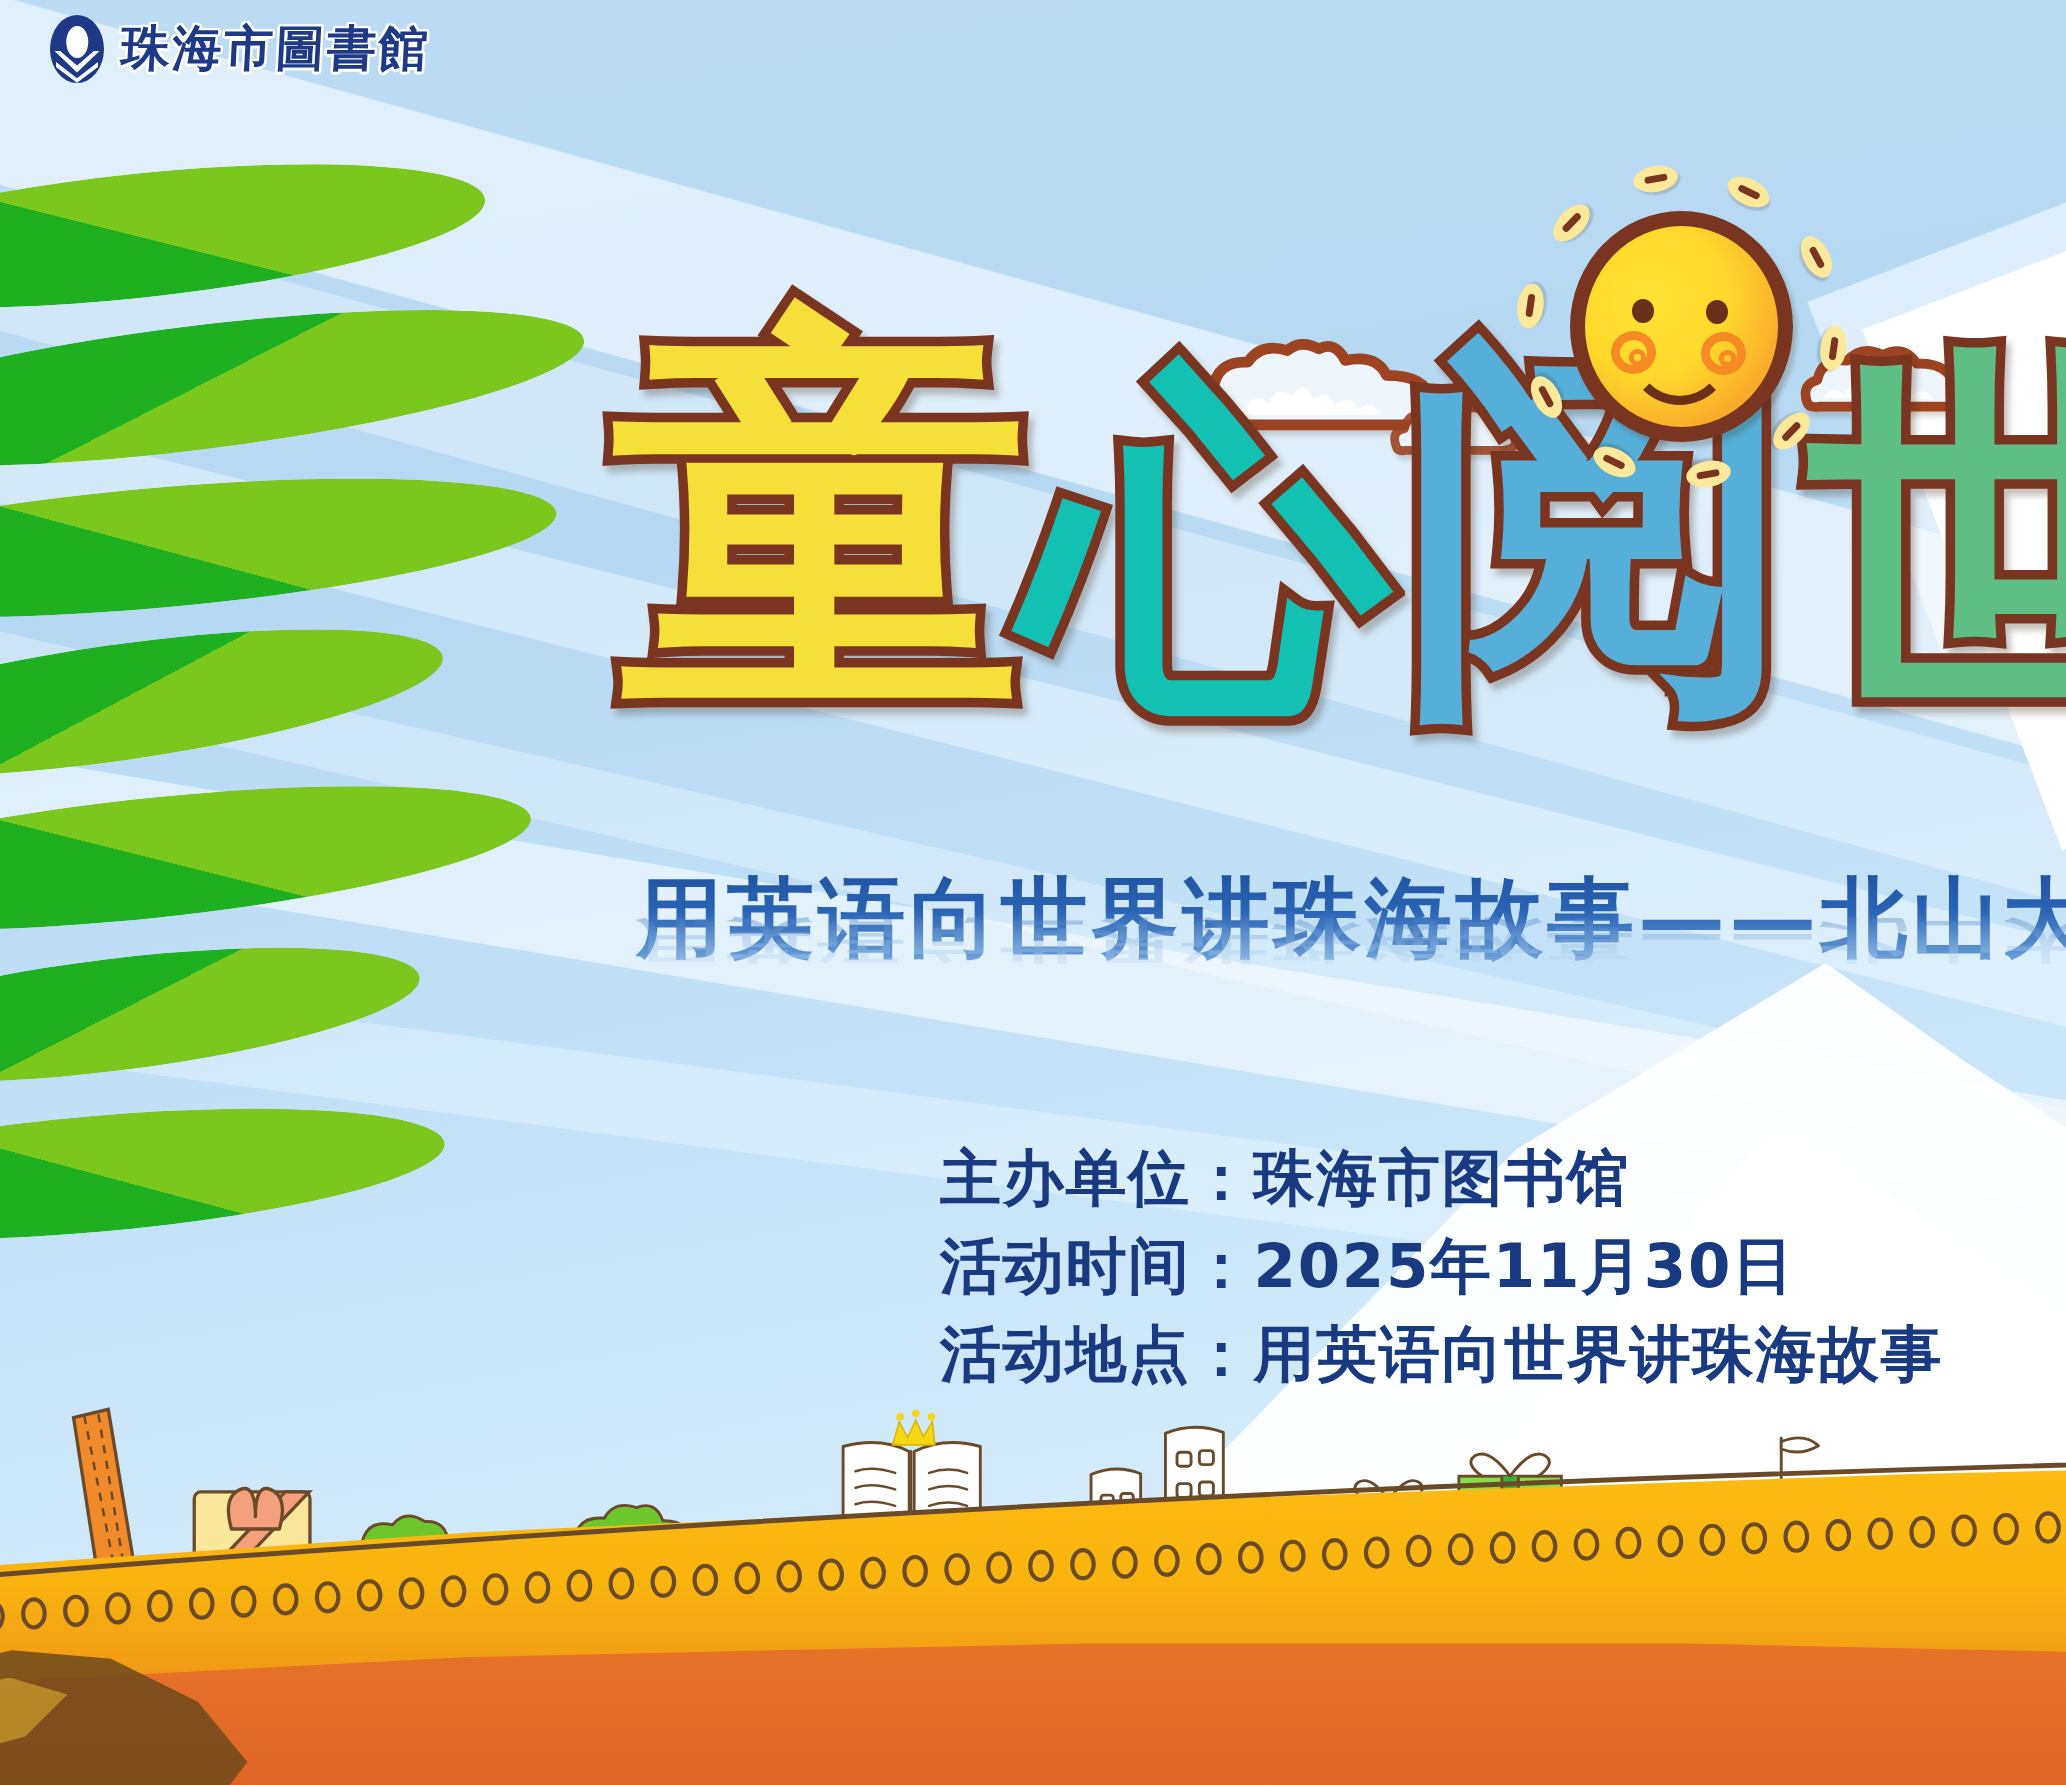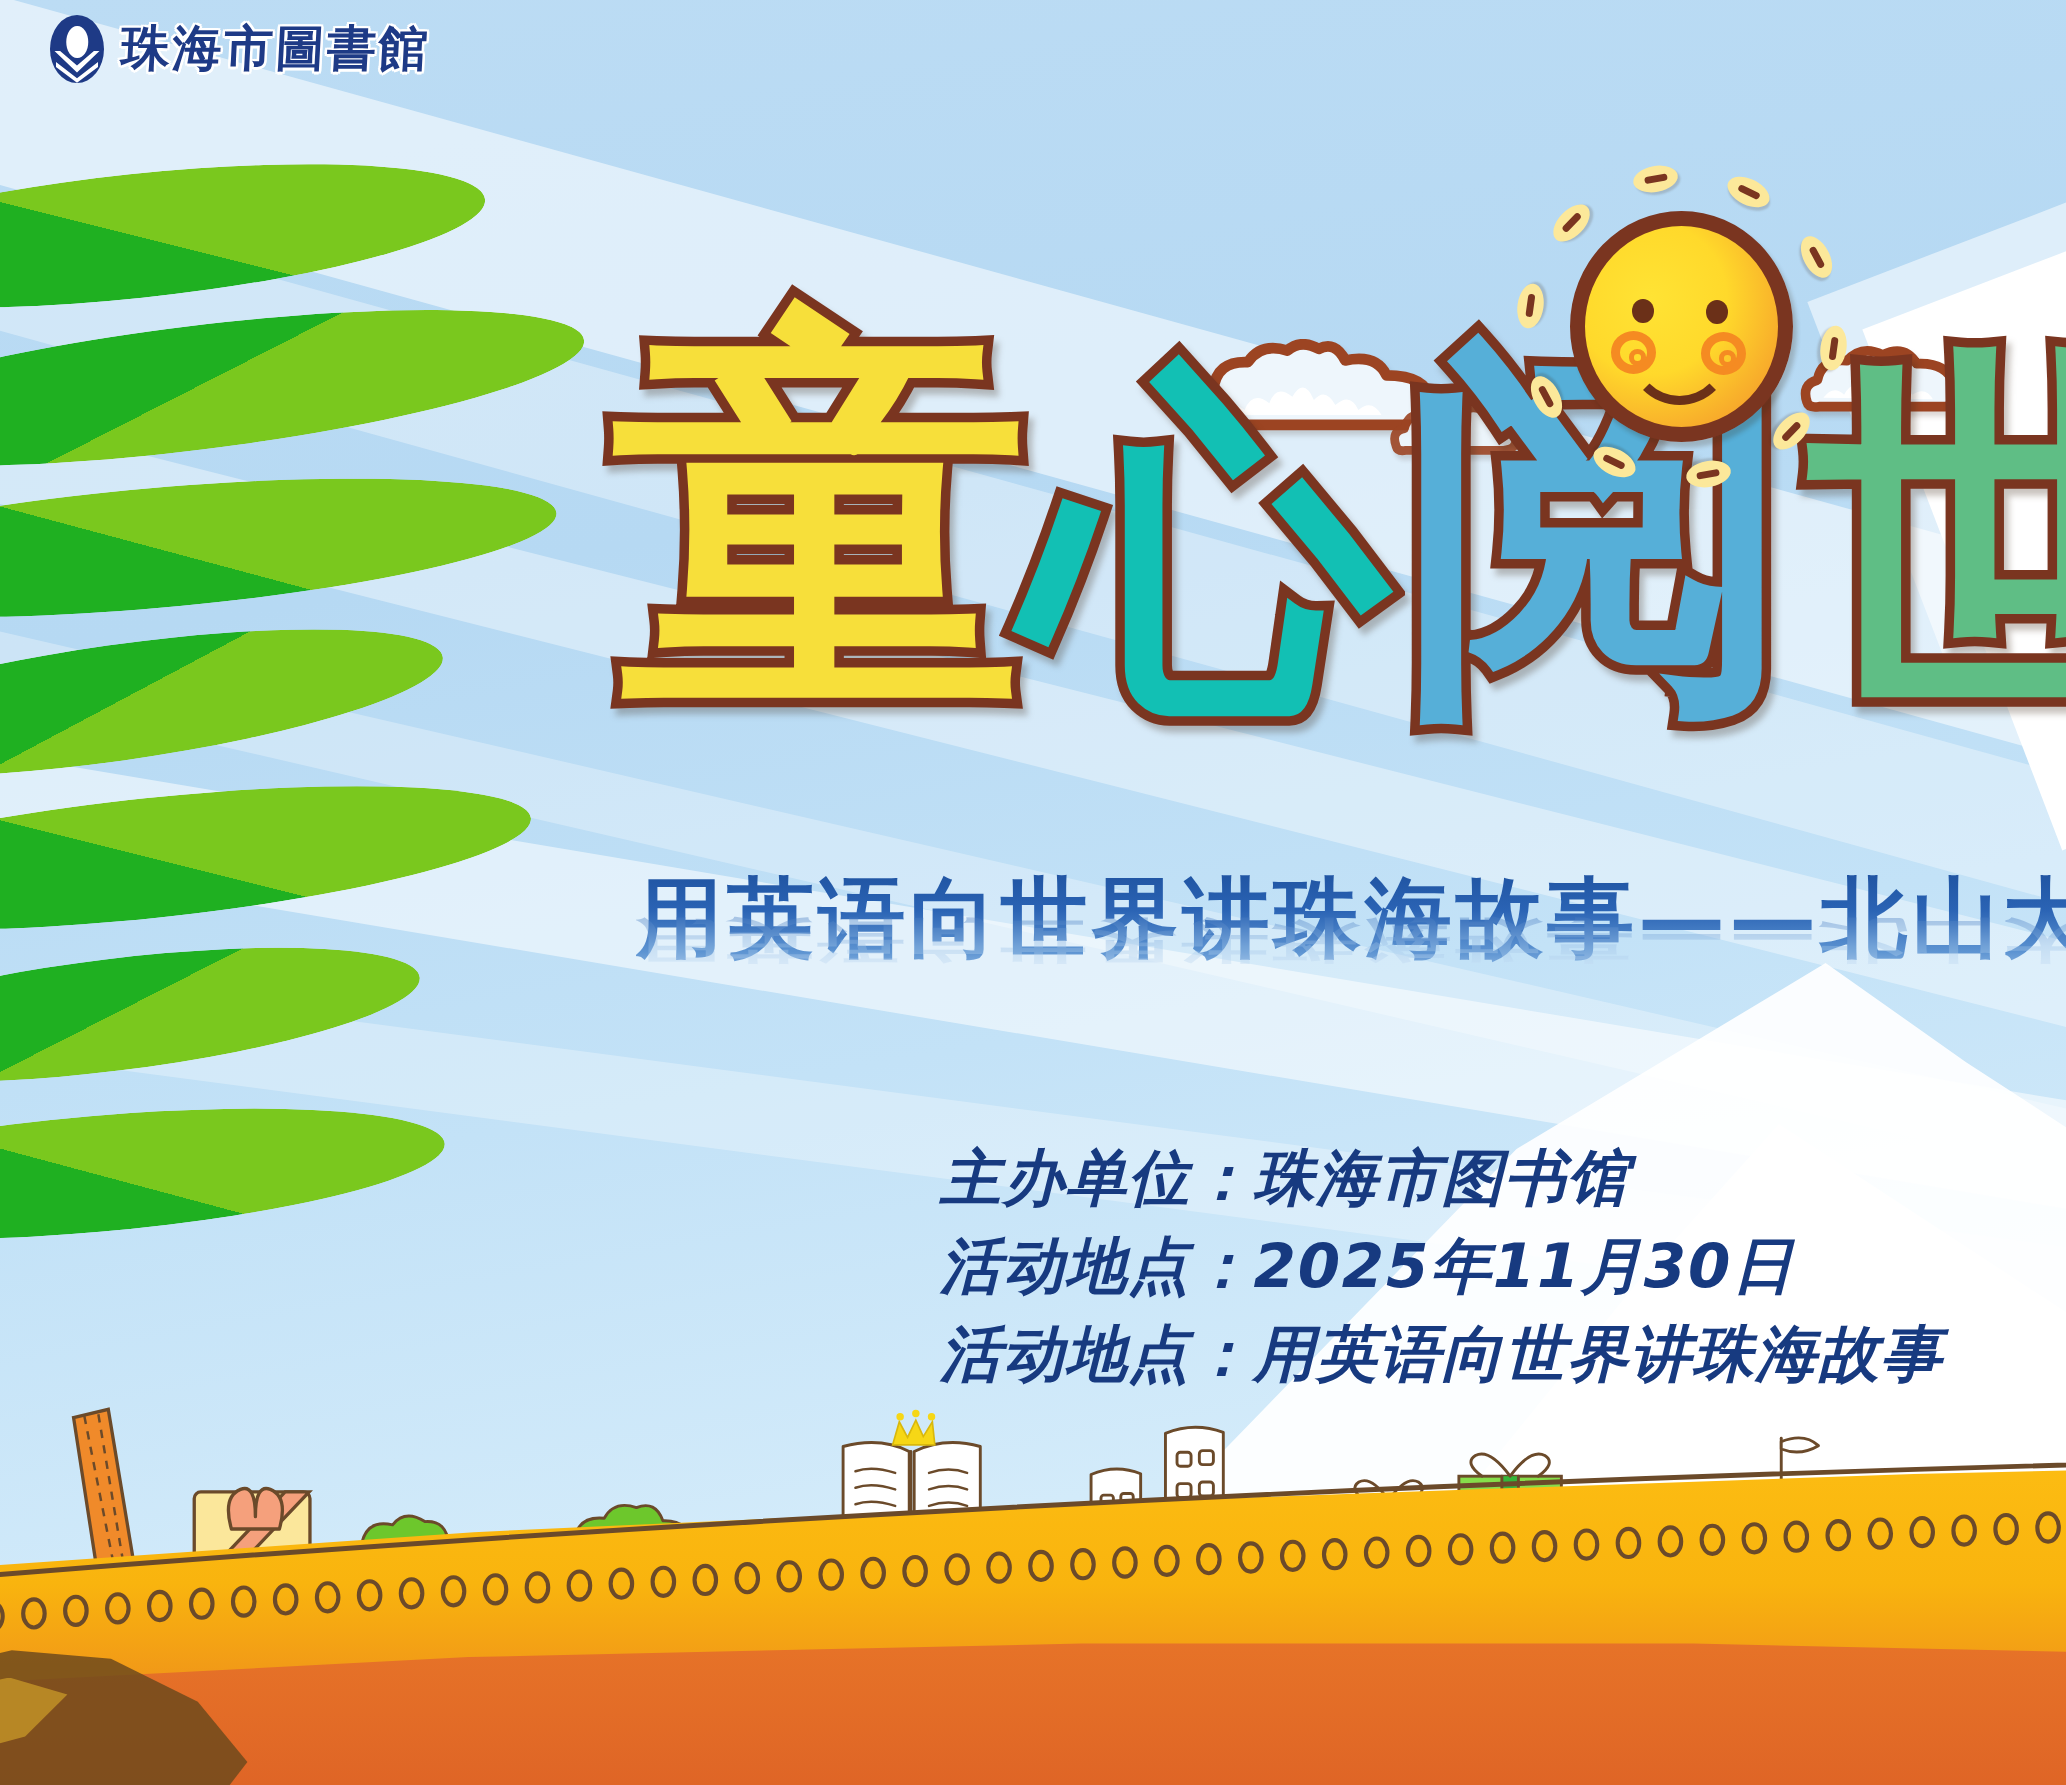--- a/index.html
+++ b/index.html
@@ -124,21 +124,21 @@
   #subtitle-reflection{
     font-size:87px;font-weight:700;letter-spacing:4.1px;white-space:nowrap;
     font-family:"DejaVu Serif","Liberation Serif",serif;
     transform:scaleY(-0.55);transform-origin:top;
     background:linear-gradient(0deg,#2a63b4 0%, #9ec3e8 60%, #cfe3f6 100%);
     -webkit-background-clip:text;background-clip:text;color:transparent;
     opacity:.38;margin-top:-5.8px;
   }
 
   
-  #info-block{position:absolute;left:940px;top:1134px;z-index:34;font-style:italic;}
+  #info-block{position:absolute;left:940px;top:1134px;z-index:34;}
   .info-line{
     font-size:61px;font-weight:700;color:#173a80;letter-spacing:1.7px;
     font-family:"DejaVu Sans","Liberation Sans",sans-serif;
     line-height:1.44;white-space:nowrap;
   }
 
   
   #road{position:absolute;left:-50px;bottom:-16.5px;width:3273px;height:364px;z-index:22;}
   .road-yellow{
     position:absolute;left:0;bottom:0;width:100%;height:100%;
@@ -293,21 +293,21 @@
 
   </div>
 
   <div id="subtitle-wrap">
     <div id="subtitle">用英语向世界讲珠海故事——北山大院</div>
     <div id="subtitle-reflection">用英语向世界讲珠海故事——北山大院</div>
   </div>
 
   <div id="info-block">
     <div class="info-line">主办单位：珠海市图书馆</div>
-    <div class="info-line">活动地点：2025年11月30日</div>
+    <div class="info-line">活动时间：2025年11月30日</div>
     <div class="info-line">活动地点：用英语向世界讲珠海故事</div>
   </div>
 
   <div id="skyline">
     <svg viewBox="0 0 7680 560" preserveAspectRatio="none">
 
       <g>
         <path class="bush" d="M1330 500 Q1330 430 1390 424 Q1400 368 1462 374 Q1486 330 1540 348 Q1586 330 1604 380 Q1668 378 1670 436 Q1720 444 1714 500 Z"></path>
         <path class="bushl" d="M1430 470 q-24 -28 4 -42 q26 -12 26 14 q0 24 -28 22 M1530 466 q-24 -28 4 -42 q26 -12 26 14 q0 24 -28 22"></path>
       </g>

